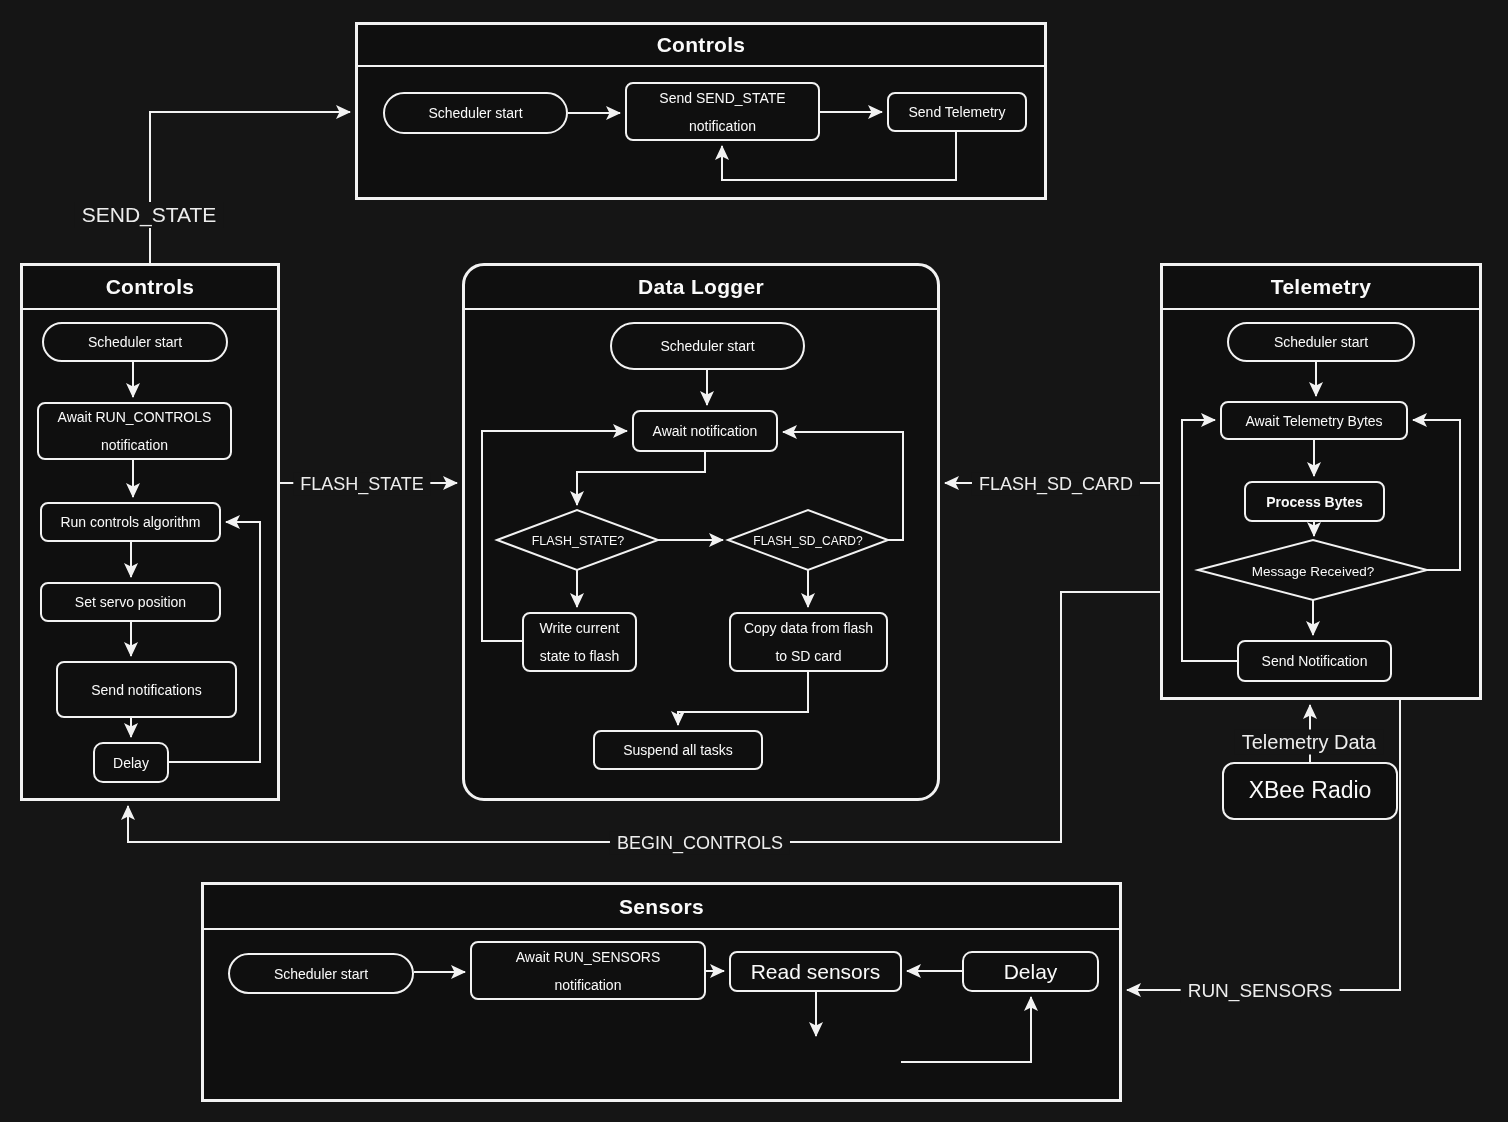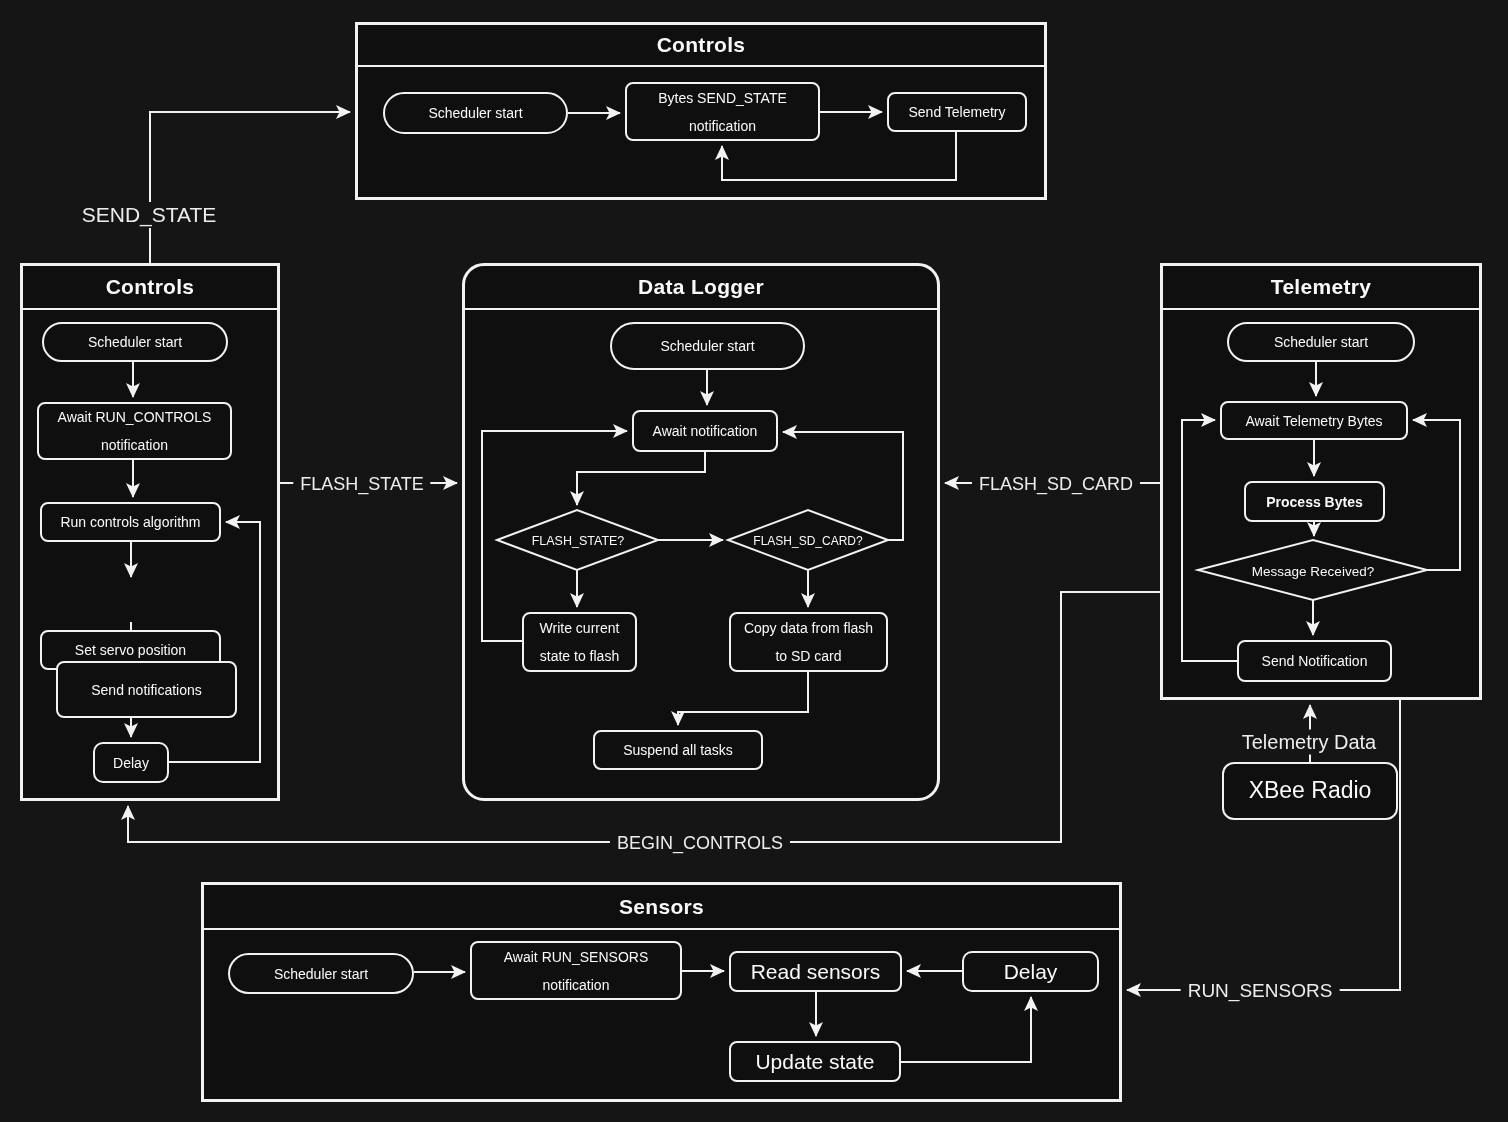--- a/index.html
+++ b/index.html
@@ -117,29 +117,29 @@
       <polyline points="816,992 816,1036" marker-end="url(#arw)"></polyline>
       <polyline points="901,1062 1031,1062 1031,997" marker-end="url(#arw)"></polyline>
 
       <polygon fill="#0f0f0f" points="497,540 577,510 658,540 577,570"></polygon>
       <polygon fill="#0f0f0f" points="728,540 808,510 888,540 808,570"></polygon>
       <polygon fill="#0f0f0f" points="1198,570 1313,540 1427,570 1313,600"></polygon>
     </g>
   </svg>
 
   <div class="node pill" style="left:383px;top:92px;width:185px;height:42px;">Scheduler start</div>
-  <div class="node" style="left:625px;top:82px;width:195px;height:59px;">Bytes SEND_STATE
+  <div class="node" style="left:625px;top:82px;width:195px;height:59px;">Send SEND_STATE
 notification</div>
   <div class="node" style="left:887px;top:92px;width:140px;height:40px;">Send Telemetry</div>
 
   <div class="node pill" style="left:42px;top:322px;width:186px;height:40px;">Scheduler start</div>
   <div class="node" style="left:37px;top:402px;width:195px;height:58px;">Await RUN_CONTROLS
 notification</div>
   <div class="node" style="left:40px;top:502px;width:181px;height:40px;">Run controls algorithm</div>
-  <div class="node" style="left:40px;top:582px;width:181px;height:40px;margin-top:48px;">Set servo position</div>
+  <div class="node" style="left:40px;top:582px;width:181px;height:40px;">Set servo position</div>
   <div class="node" style="left:56px;top:661px;width:181px;height:57px;text-align:center;">Send notifications</div>
   <div class="node" style="left:93px;top:742px;width:76px;height:41px;border-radius:10px;">Delay</div>
 
   <div class="node pill" style="left:610px;top:322px;width:195px;height:48px;">Scheduler start</div>
   <div class="node" style="left:632px;top:410px;width:146px;height:42px;">Await notification</div>
   <div class="node" style="left:522px;top:612px;width:115px;height:60px;">Write current
 state to flash</div>
   <div class="node" style="left:729px;top:612px;width:159px;height:60px;">Copy data from flash
 to SD card</div>
   <div class="node" style="left:593px;top:730px;width:170px;height:40px;">Suspend all tasks</div>
@@ -148,25 +148,24 @@
 
   <div class="node pill" style="left:1227px;top:322px;width:188px;height:40px;">Scheduler start</div>
   <div class="node" style="left:1220px;top:401px;width:188px;height:39px;">Await Telemetry Bytes</div>
   <div class="node" style="left:1244px;top:481px;width:141px;height:41px;font-weight:bold;">Process Bytes</div>
   <div class="node" style="left:1237px;top:640px;width:155px;height:42px;">Send Notification</div>
   <div class="diamond-label" style="left:1313px;top:571px;font-size:13.5px;">Message Received?</div>
 
   <div class="node xl" style="left:1222px;top:762px;width:176px;height:58px;border-radius:12px;">XBee Radio</div>
 
   <div class="node pill" style="left:228px;top:953px;width:186px;height:41px;">Scheduler start</div>
-  <div class="node" style="left:470px;top:941px;width:212px;height:59px;">Await RUN_SENSORS
+  <div class="node" style="left:470px;top:941px;width:236px;height:59px;">Await RUN_SENSORS
 notification</div>
   <div class="node big" style="left:729px;top:951px;width:173px;height:41px;">Read sensors</div>
   <div class="node big" style="left:962px;top:951px;width:137px;height:41px;border-radius:10px;">Delay</div>
-  <div class="node big" style="left:729px;top:1041px;width:172px;height:41px;">Update state</div>
 
   <div class="edge-label" style="left:149px;top:215px;font-size:21px;">SEND_STATE</div>
   <div class="edge-label" style="left:362px;top:484px;">FLASH_STATE</div>
   <div class="edge-label" style="left:1056px;top:484px;">FLASH_SD_CARD</div>
   <div class="edge-label" style="left:700px;top:843px;">BEGIN_CONTROLS</div>
   <div class="edge-label" style="left:1309px;top:742px;font-size:20px;">Telemetry Data</div>
   <div class="edge-label" style="left:1260px;top:991px;font-size:19px;">RUN_SENSORS</div>
 
 </div>
 

